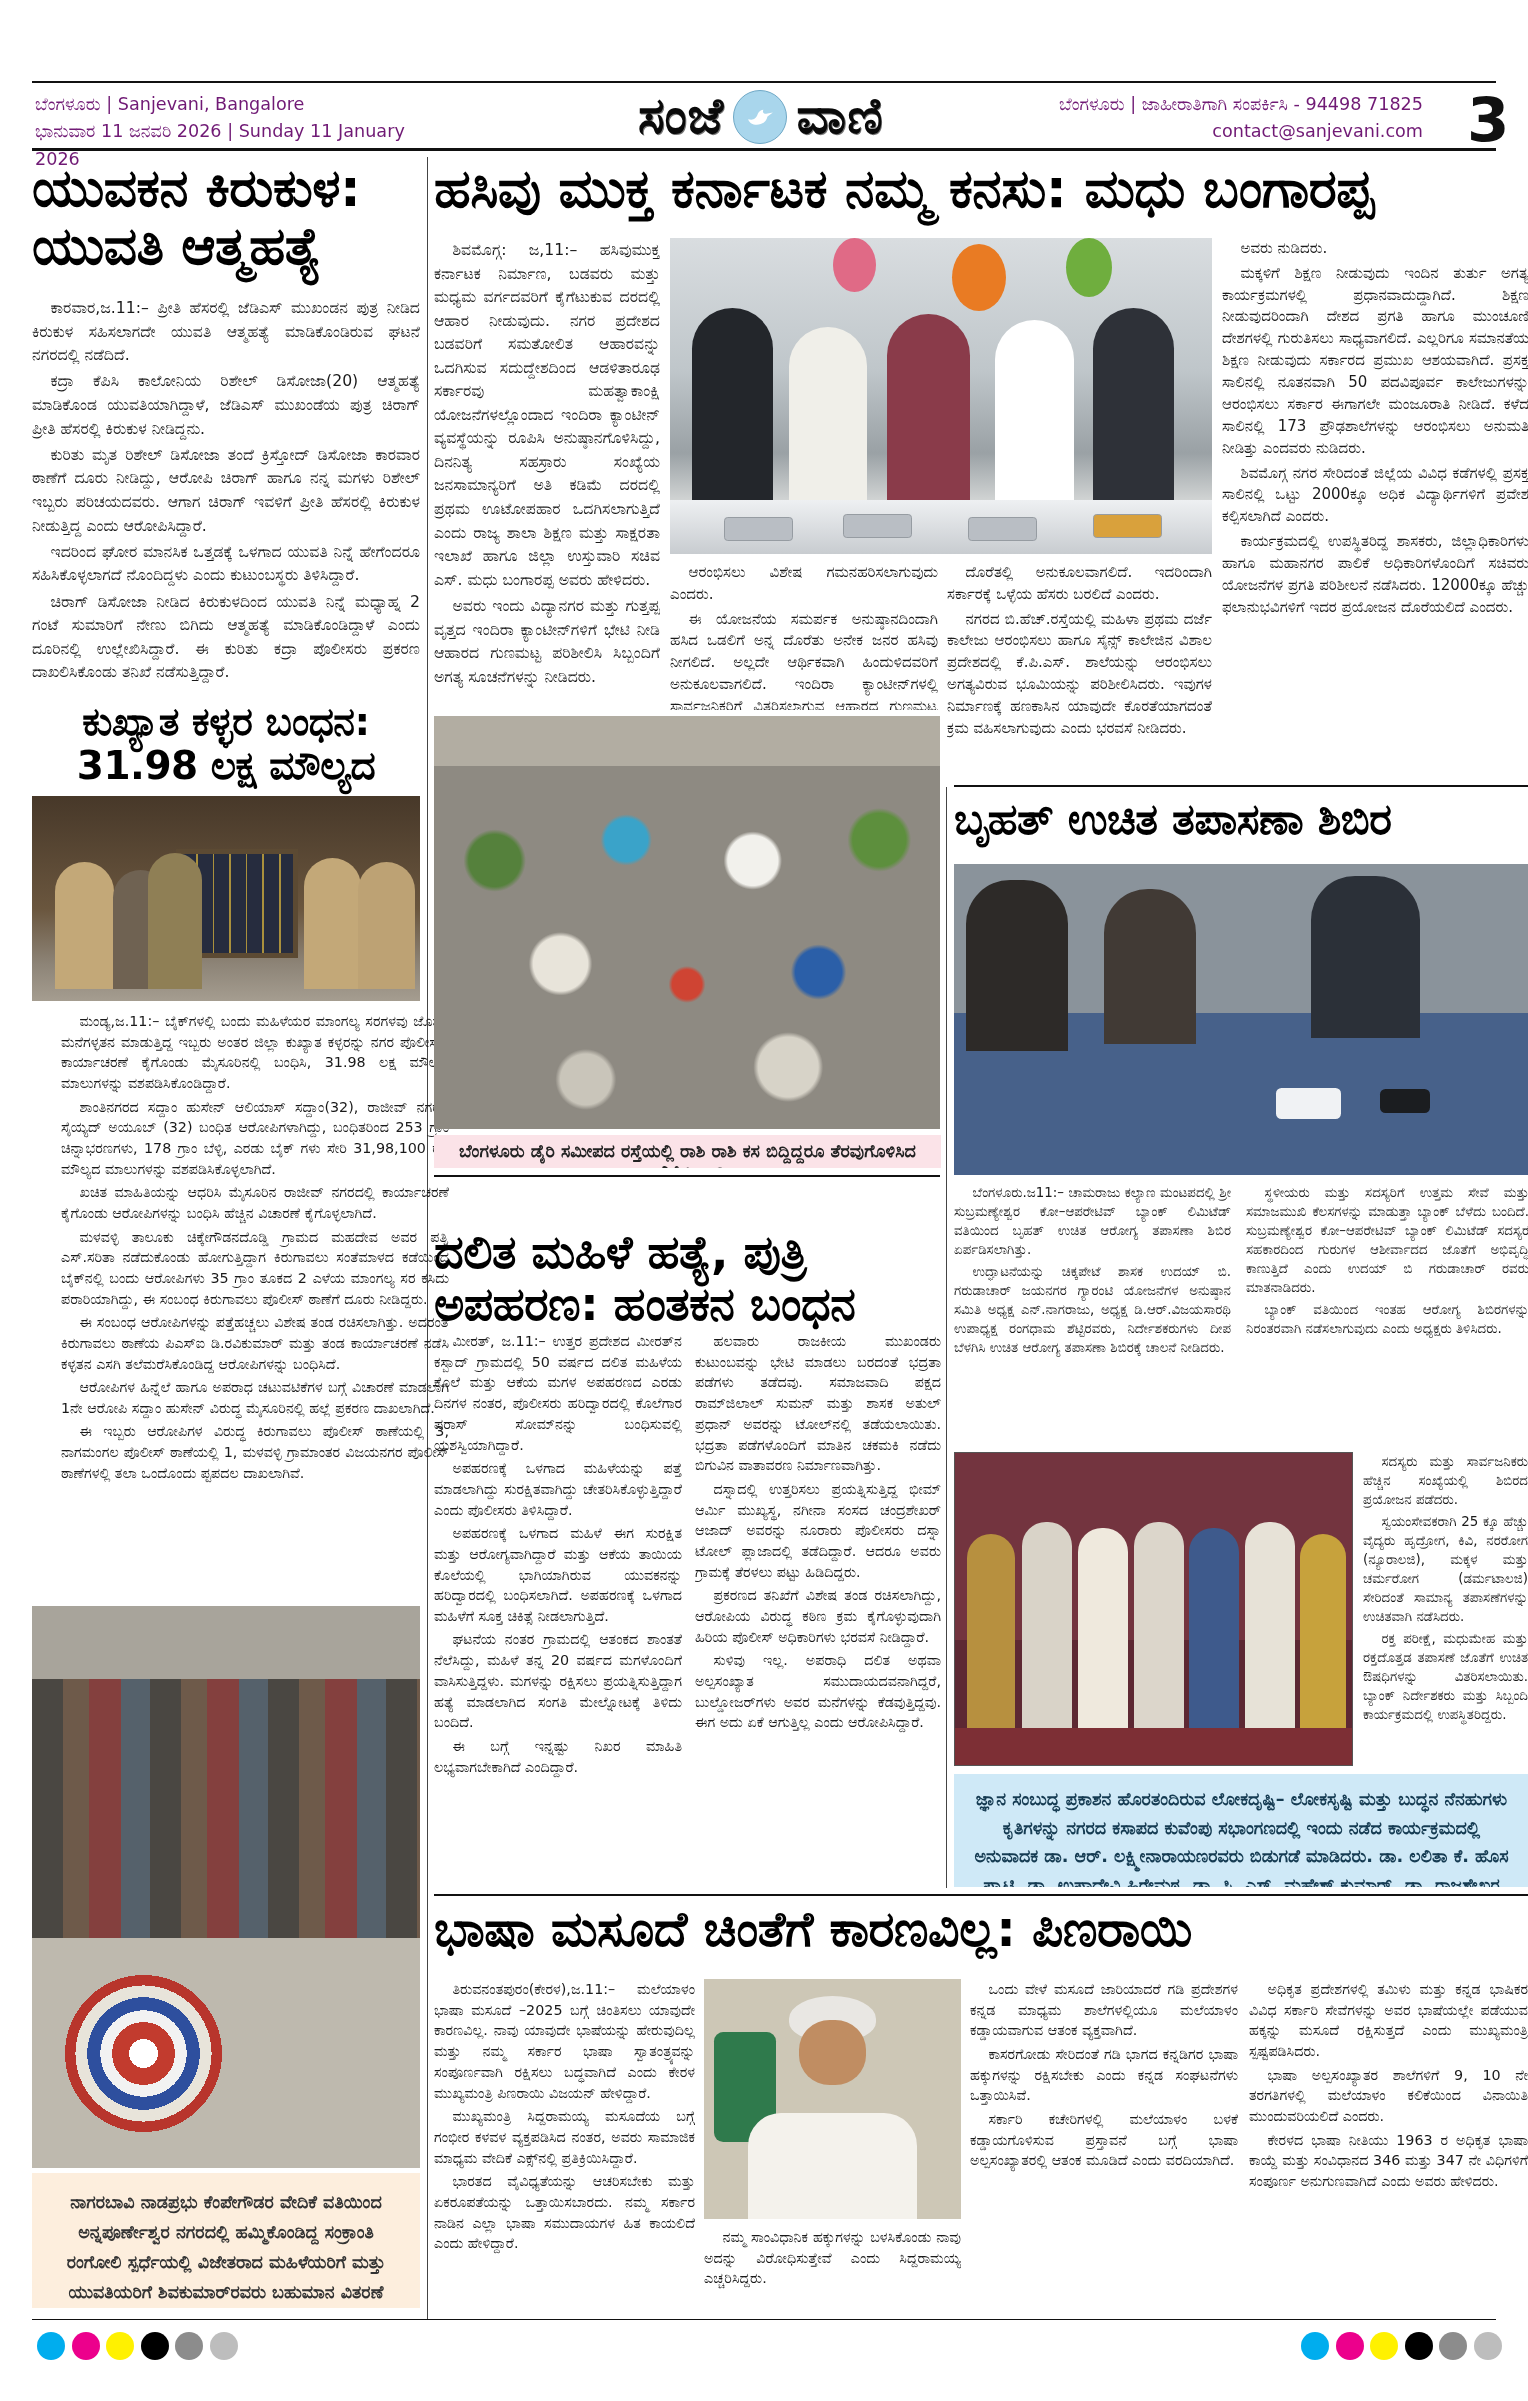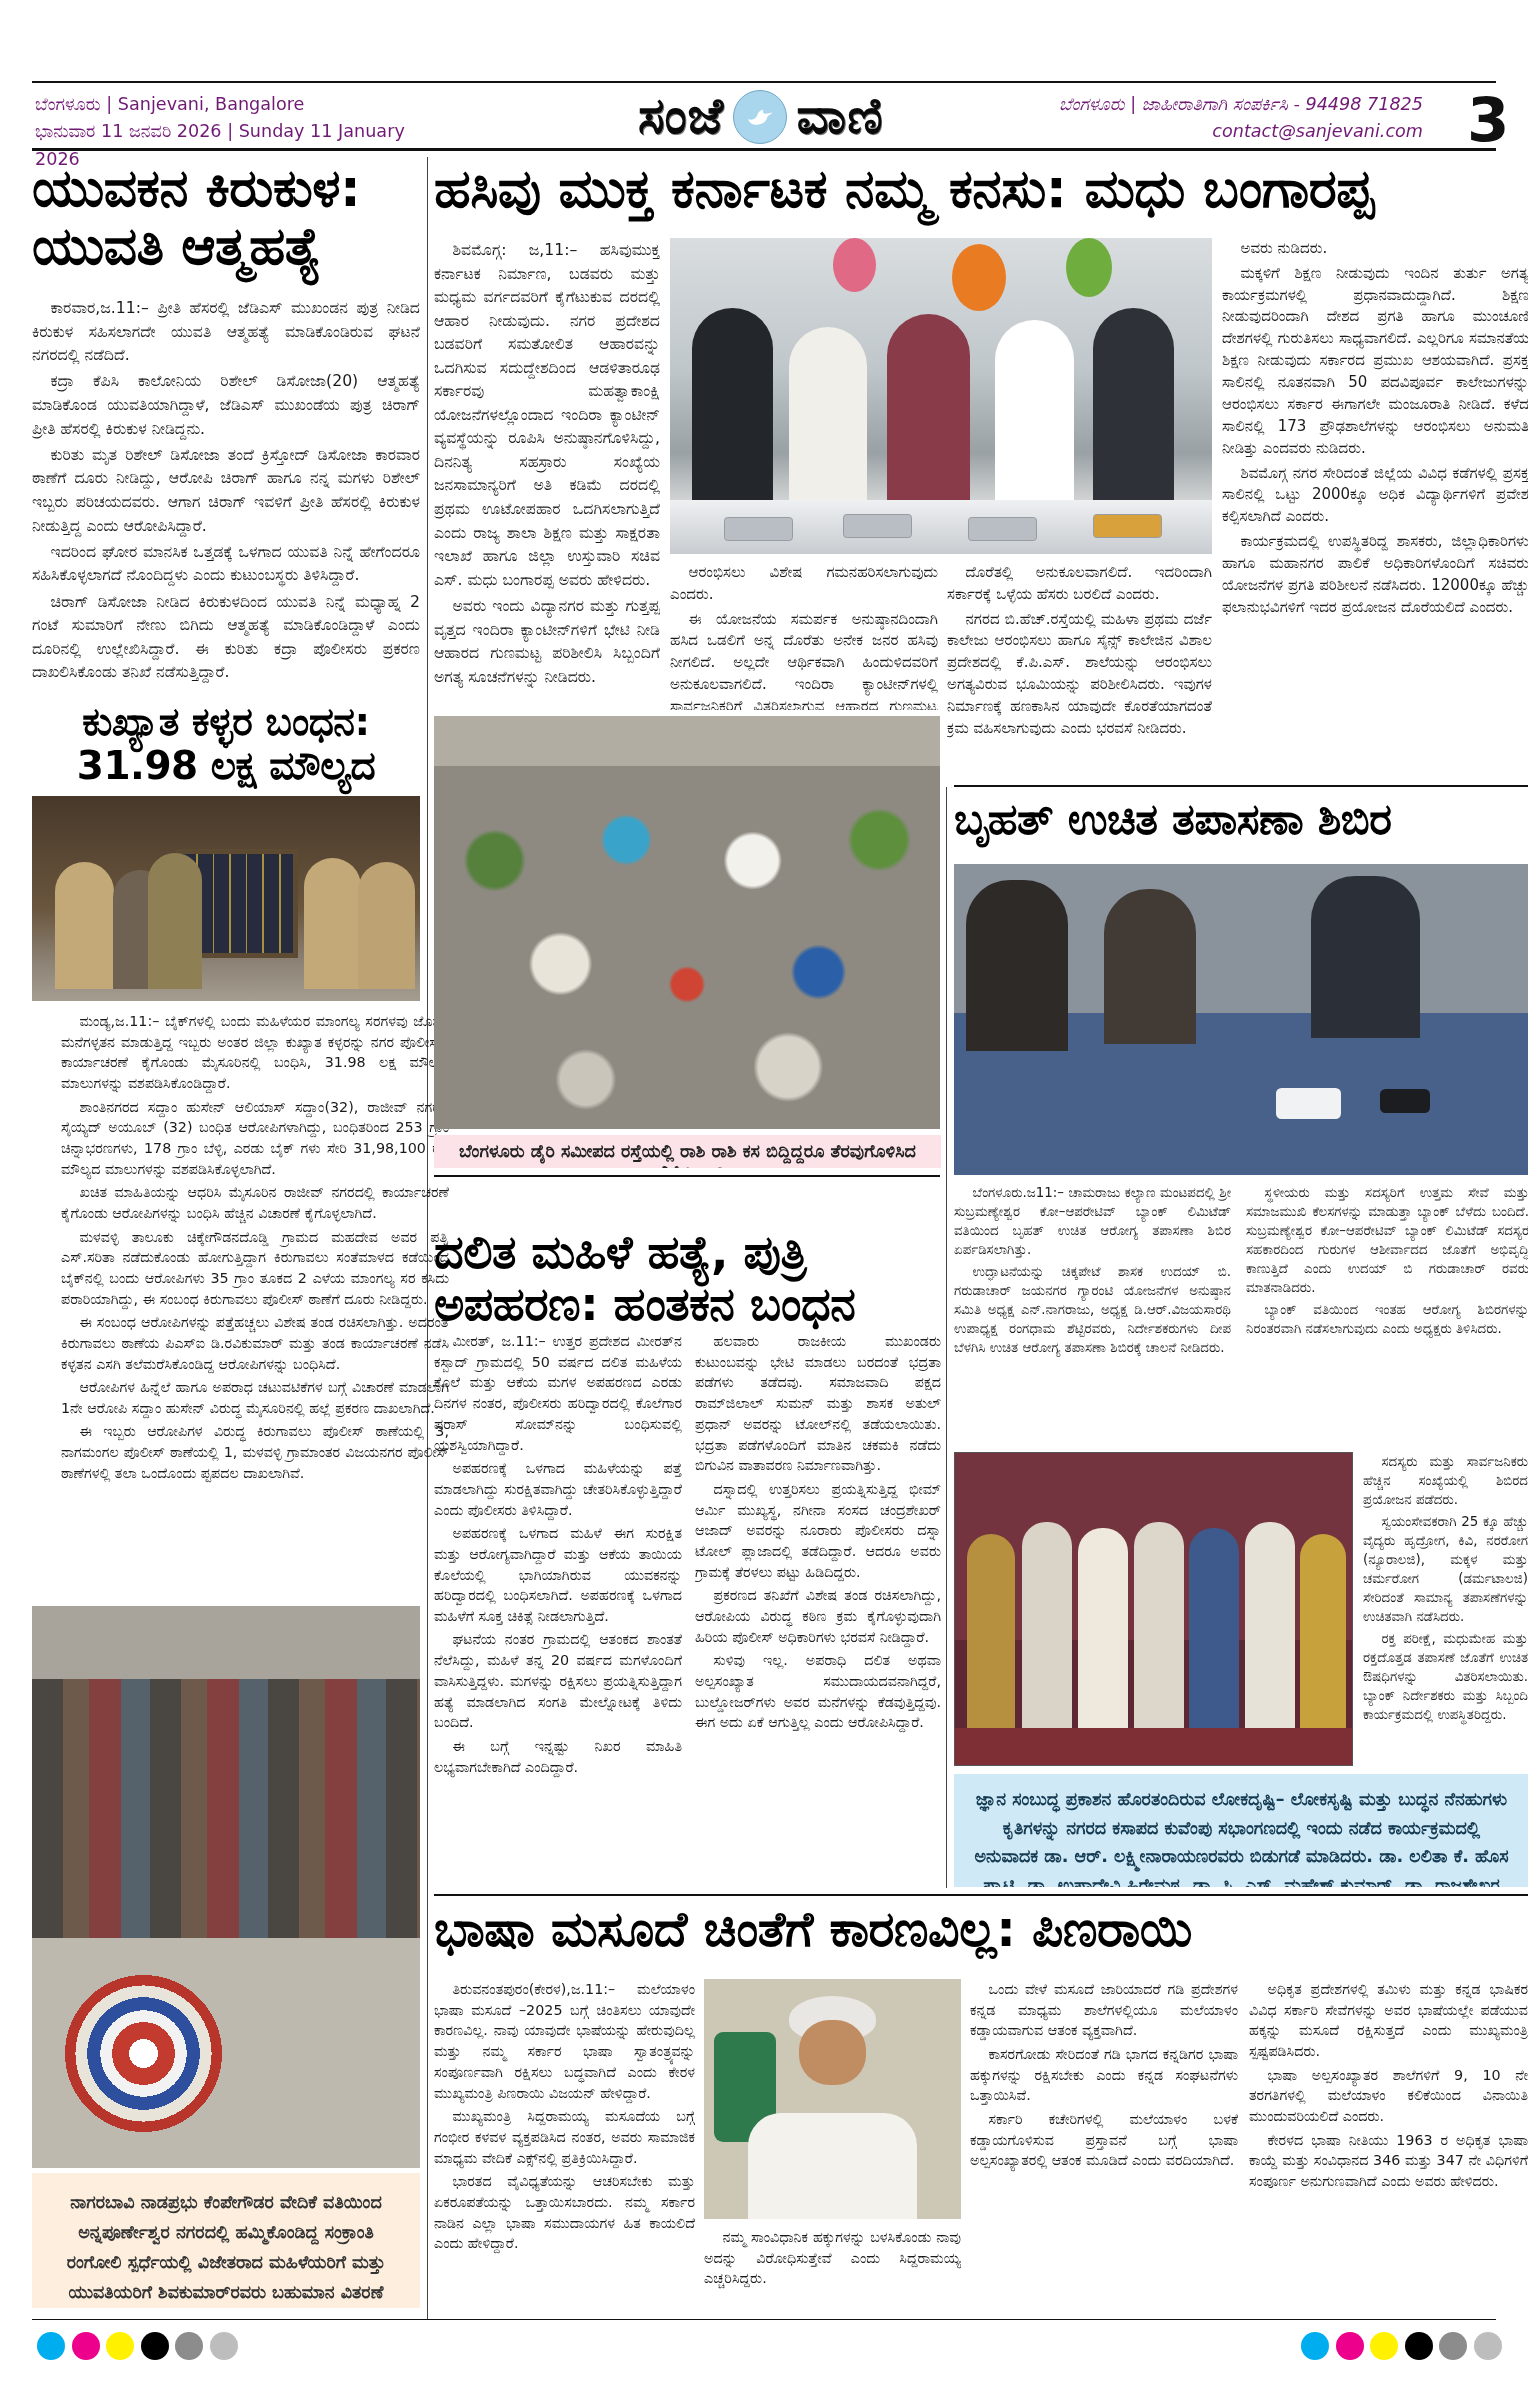--- a/index.html
+++ b/index.html
@@ -3,21 +3,21 @@
 <meta charset="utf-8">
 <style>
   html,body{margin:0;padding:0;background:#e9e9e9;}
   .page{position:relative;width:1528px;height:2401px;background:#ffffff;margin:0 auto;
         font-family:"DejaVu Sans","Liberation Sans",sans-serif;color:#1a1a1a;overflow:hidden;}
   .abs{position:absolute;}
   .rule-h{position:absolute;background:#111;}
   .rule-v{position:absolute;background:#444;width:0.9px;}
   
   .hdr-small{font-size:17.6px;line-height:1.55;color:#701a75;}
-  .hdr-right{text-align:right;font-style:italic;}
+  .hdr-right{text-align:right;}
   .masthead{display:flex;align-items:center;gap:9.2px;font-weight:800;font-size:50px;color:#0a0a0a;
             letter-spacing:0.9px;text-shadow:0.9px 0.9px 0 #777;}
   .dove-circle{width:52px;height:52px;border-radius:50%;background:#a9d6ec;border:1.8px solid #6fa8c6;
                display:flex;align-items:center;justify-content:center;}
   .pageno{font-size:61px;font-weight:700;color:#111;line-height:1;}
   
   .headline{font-weight:800;color:#000;line-height:1.12;letter-spacing:-0.5px;}
   .hl-center{text-align:left;}
   
   .body-block{overflow:hidden;text-align:justify;}

